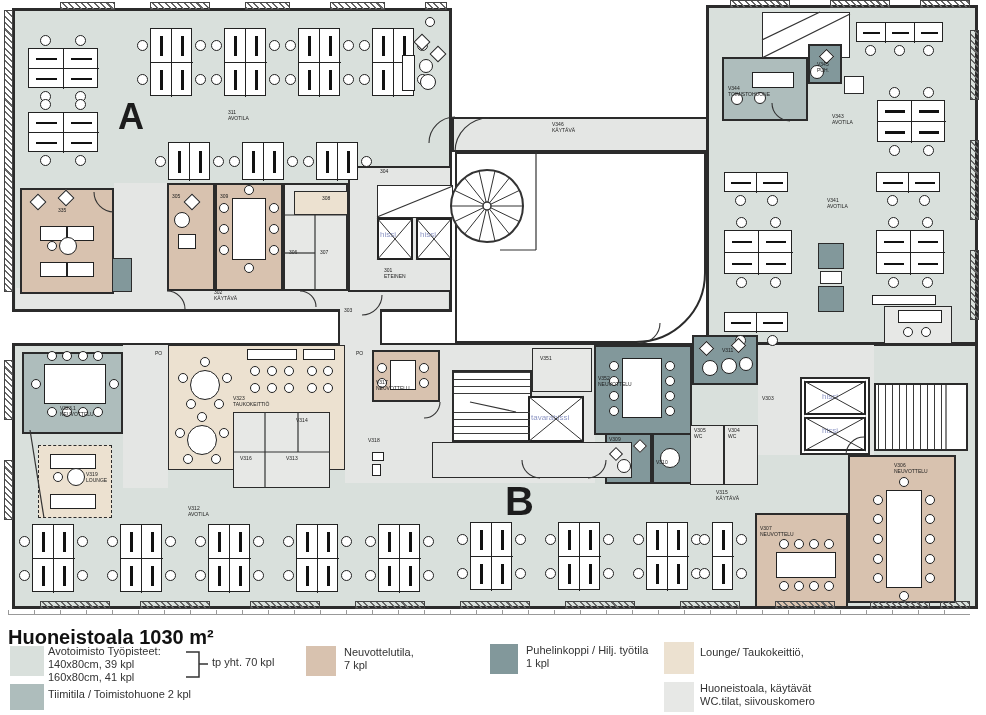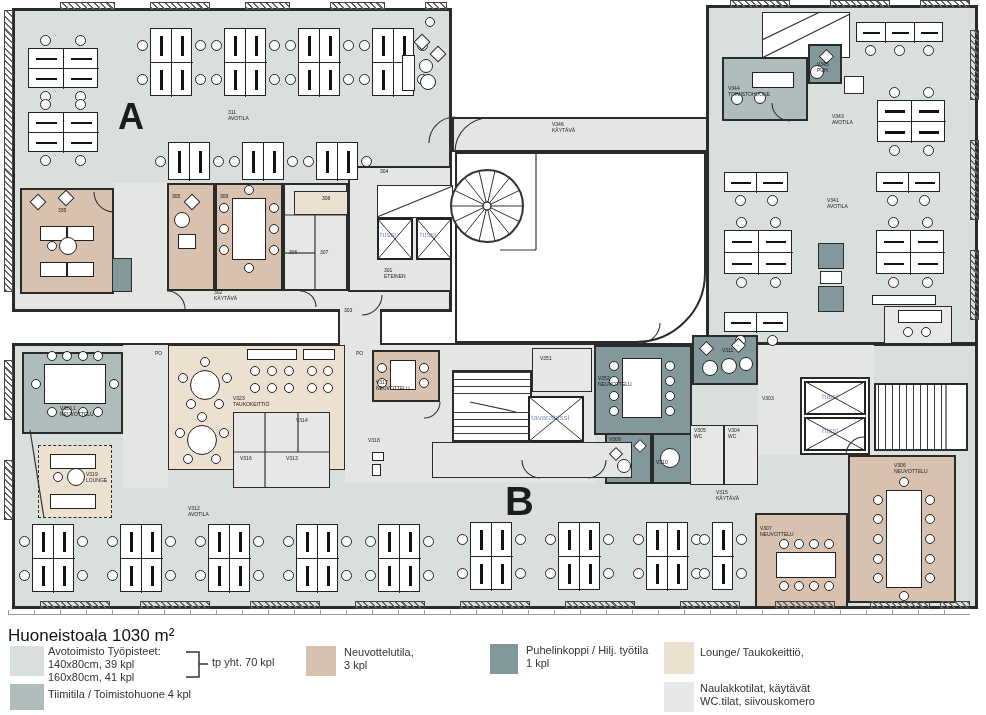--- a/index.html
+++ b/index.html
@@ -14,21 +14,21 @@
   .win-v{background:repeating-linear-gradient(45deg,#666 0 1.5px,transparent 1.5px 4.5px);border:1px solid #444;}
   .chair{position:absolute;border-radius:50%;background:#fff;border:1.3px solid #222;box-sizing:border-box;}
   .furn{position:absolute;background:#fff;border:1.3px solid #222;box-sizing:border-box;}
   .diam{position:absolute;background:#fff;border:1.3px solid #222;box-sizing:border-box;transform:rotate(45deg);}
   .treads-h{position:absolute;background:repeating-linear-gradient(180deg,#3a3a3a 0 1px,transparent 1px 7px);}
   .treads-v{position:absolute;background:repeating-linear-gradient(90deg,#3a3a3a 0 1px,transparent 1px 7px);}
   .dimline{position:absolute;height:1px;background:#999;}
   .dimticks{position:absolute;height:5px;background:repeating-linear-gradient(90deg,#999 0 1px,transparent 1px 26px);}
   #legend .sw{position:absolute;box-sizing:border-box;}
   #legend .txt{position:absolute;font-size:11px;line-height:13px;white-space:pre-line;color:#333;}
-  #legend h1{position:absolute;margin:0;font-size:17px;font-weight:normal;color:#111;}
+  #legend h1{position:absolute;margin:0;font-size:20px;font-weight:bold;color:#111;}
 </style>
 </head>
 <body>
 
 <div id="stage">
   <div id="plan">
       <div class="zone abs" style="left: 12px; top: 8px; width: 440px; height: 304px; background: rgb(217, 224, 220); border: 3px solid rgb(43, 43, 43);"></div>
       <div class="zone abs" style="left: 452px; top: 117px; width: 258px; height: 35px; background: rgb(228, 230, 228); border: 2px solid rgb(43, 43, 43);"></div>
       <div class="zone abs" style="left: 706px; top: 5px; width: 272px; height: 340px; background: rgb(217, 224, 220); border: 3px solid rgb(43, 43, 43);"></div>
       <div class="zone abs" style="left: 12px; top: 343px; width: 966px; height: 266px; background: rgb(217, 224, 220); border: 3px solid rgb(43, 43, 43);"></div>
@@ -747,30 +747,30 @@
     <div class="txt" style="left:48px;top:645px;">Avotoimisto Työpisteet:
 140x80cm, 39 kpl
 160x80cm, 41 kpl</div>
 
     <svg class="abs" style="left:184px;top:650px;" width="26" height="30">
       <path d="M2,2 H15 V27 H2 M15,14 H24" stroke="#333" stroke-width="1.5" fill="none"></path>
     </svg>
     <div class="txt" style="left:212px;top:656px;">tp yht. 70 kpl</div>
 
     <div class="sw" style="left: 10px; top: 684px; width: 34px; height: 26px; background: rgb(174, 189, 188);"></div>
-    <div class="txt" style="left:48px;top:688px;">Tiimitila / Toimistohuone 4 kpl</div>
+    <div class="txt" style="left:48px;top:688px;">Tiimitila / Toimistohuone 2 kpl</div>
 
     <div class="sw" style="left: 306px; top: 646px; width: 30px; height: 30px; background: rgb(216, 194, 175);"></div>
     <div class="txt" style="left:344px;top:646px;">Neuvottelutila,
-3 kpl</div>
+7 kpl</div>
 
     <div class="sw" style="left: 490px; top: 644px; width: 28px; height: 30px; background: rgb(130, 152, 155);"></div>
     <div class="txt" style="left:526px;top:644px;">Puhelinkoppi / Hilj. työtila
 1 kpl</div>
 
     <div class="sw" style="left: 664px; top: 642px; width: 30px; height: 32px; background: rgb(236, 225, 208);"></div>
     <div class="txt" style="left:700px;top:646px;">Lounge/ Taukokeittiö,</div>
 
     <div class="sw" style="left: 664px; top: 682px; width: 30px; height: 30px; background: rgb(231, 232, 230);"></div>
-    <div class="txt" style="left:700px;top:682px;">Naulakkotilat, käytävät
+    <div class="txt" style="left:700px;top:682px;">Huoneistoala, käytävät
 WC.tilat, siivouskomero</div>
   </div>
 </div>
 
 </body></html>

